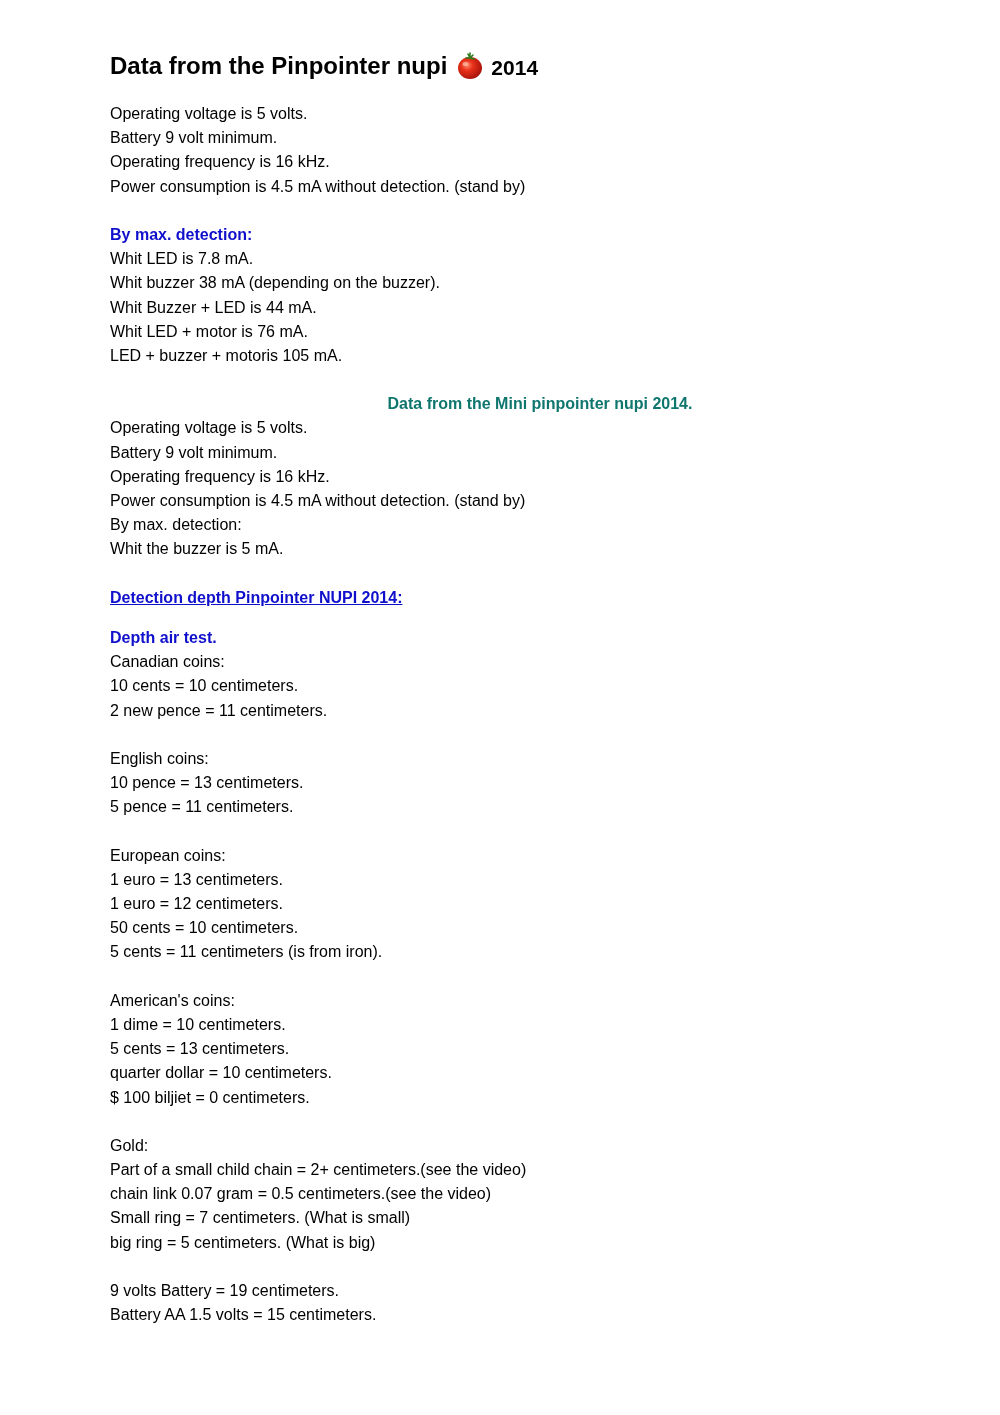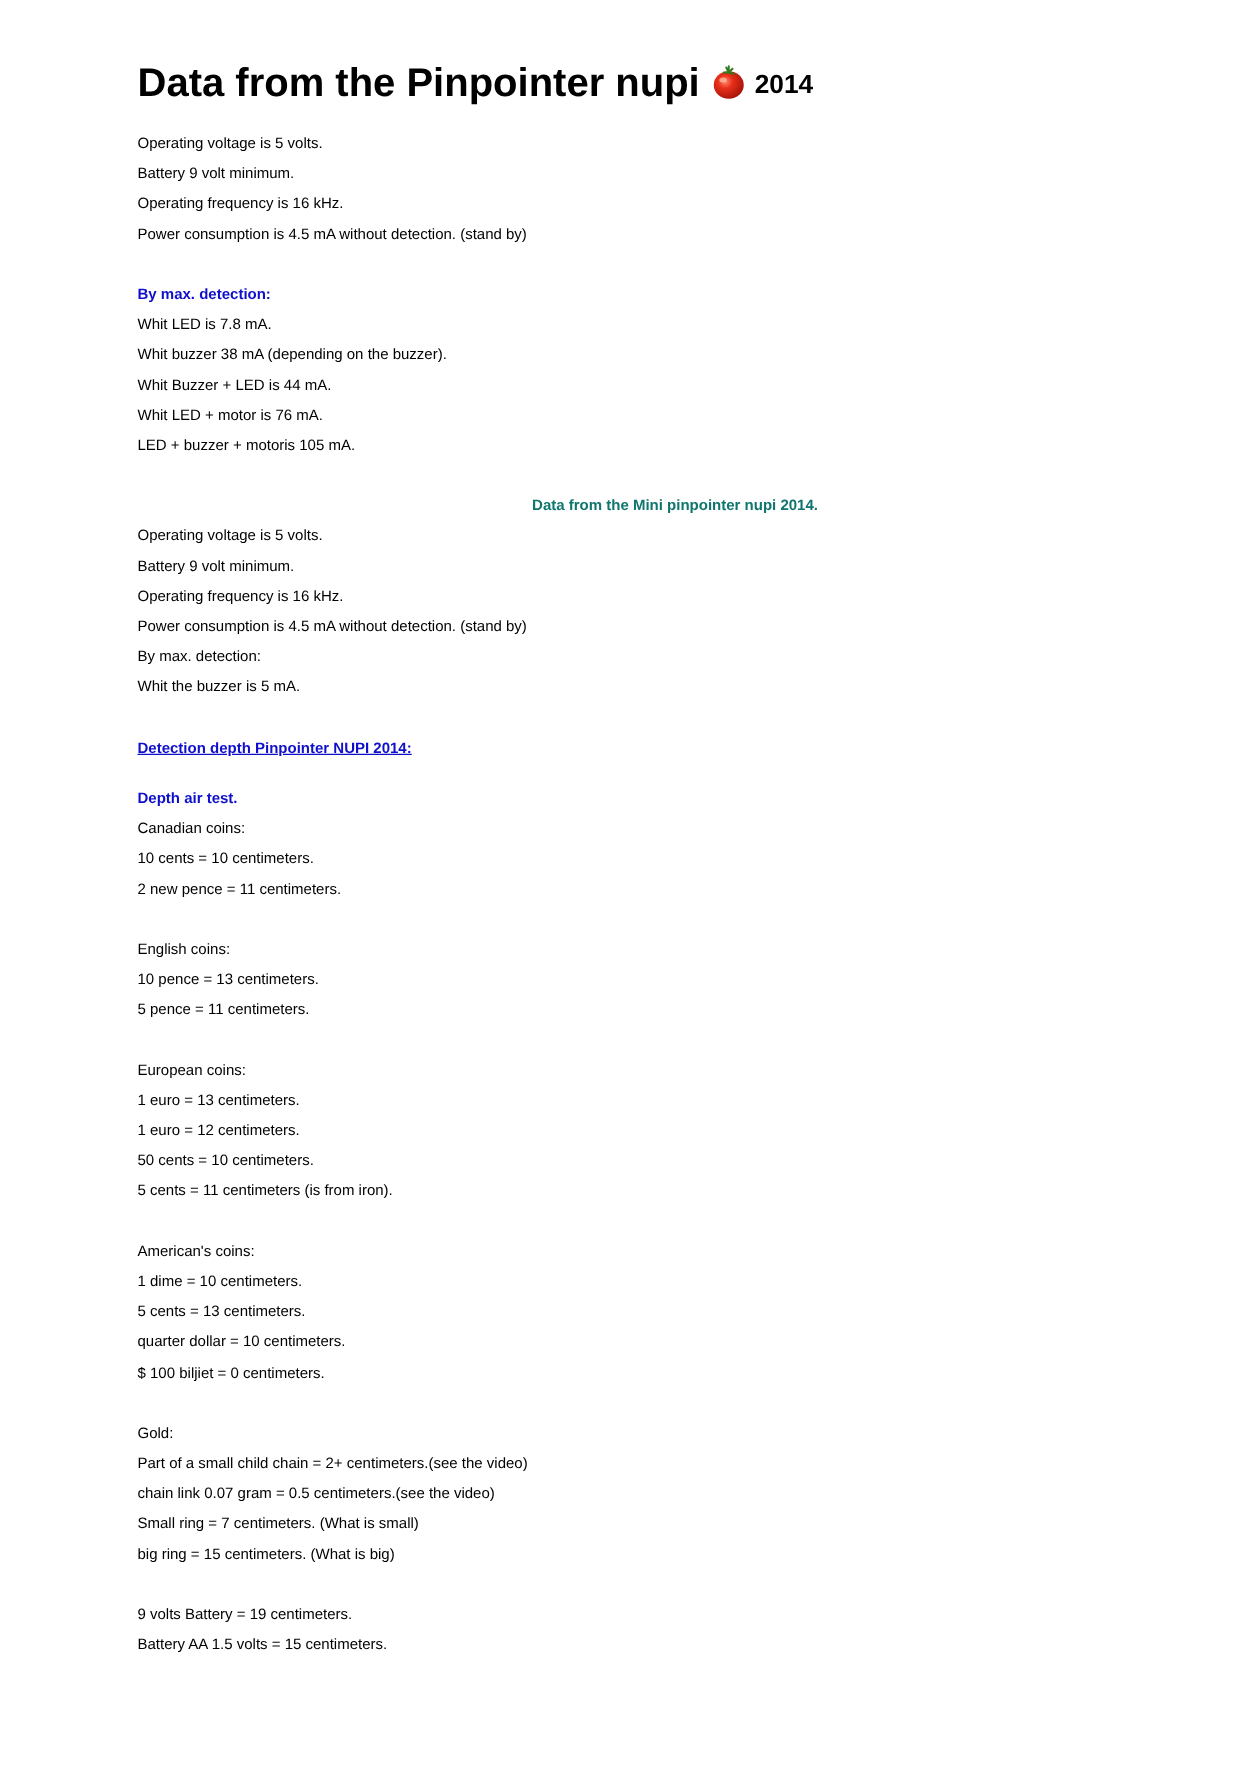--- a/index.html
+++ b/index.html
@@ -21,21 +21,21 @@
       top: 44px;
       width: 860px;
     }
     .title-row {
       display: flex;
       align-items: flex-end;
       height: 42px;
       margin-bottom: 16px;
     }
     .title {
-      font-size: 32px;
+      font-size: 24px;
       font-weight: bold;
       line-height: 40px;
       white-space: nowrap;
     }
     .tomato {
       display: inline-block;
       width: 26px;
       height: 28px;
       margin-left: 10px;
       margin-bottom: 6px;
@@ -43,21 +43,21 @@
     }
     .tomato svg { display: block; }
     .year {
       font-size: 21px;
       font-weight: bold;
       margin-left: 8px;
       line-height: 20px;
       margin-bottom: 8px;
     }
     .line {
-      font-size: 12px;
+      font-size: 16px;
       line-height: 24.2px;
       white-space: nowrap;
       height: 24.2px;
     }
     .heading {
       color: #1010CC;
       font-weight: bold;
     }
     .gap {
       height: 24.2px;
@@ -157,21 +157,21 @@
       <div class="line">$ 100 biljiet = 0 centimeters.</div>
     </div>
 
     <div class="gap"></div>
 
     <div>
       <div class="line">Gold:</div>
       <div class="line">Part of a small child chain = 2+ centimeters.(see the video)</div>
       <div class="line">chain link 0.07 gram = 0.5 centimeters.(see the video)</div>
       <div class="line">Small ring = 7 centimeters. (What is small)</div>
-      <div class="line">big ring = 15 centimeters. (What is big)</div>
+      <div class="line">big ring = 5 centimeters. (What is big)</div>
     </div>
 
     <div class="gap"></div>
 
     <div>
       <div class="line">9 volts Battery = 19 centimeters.</div>
       <div class="line">Battery AA 1.5 volts = 15 centimeters.</div>
     </div>
   </section>
 

